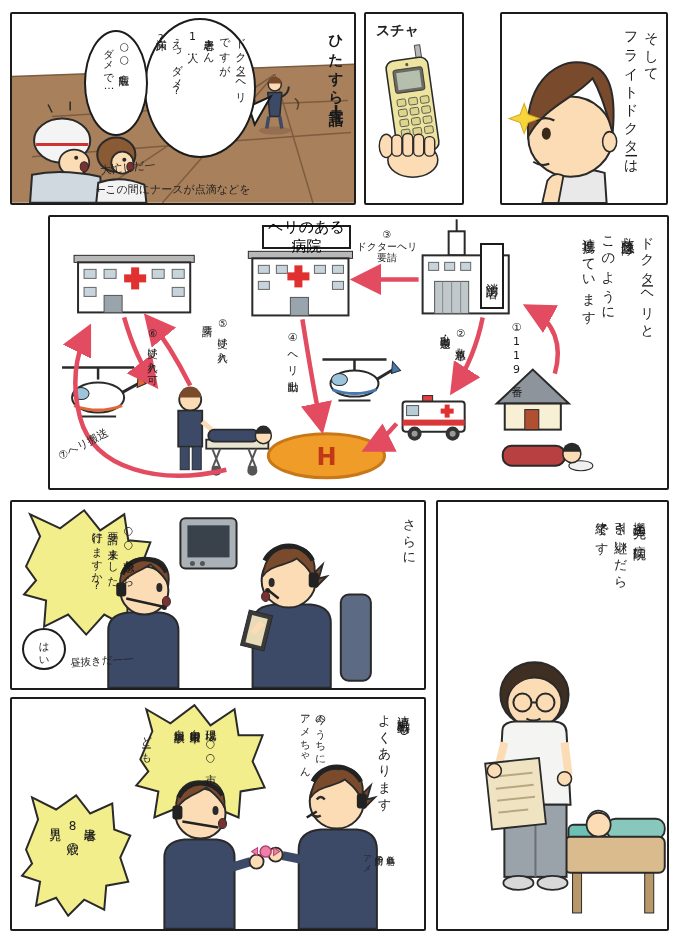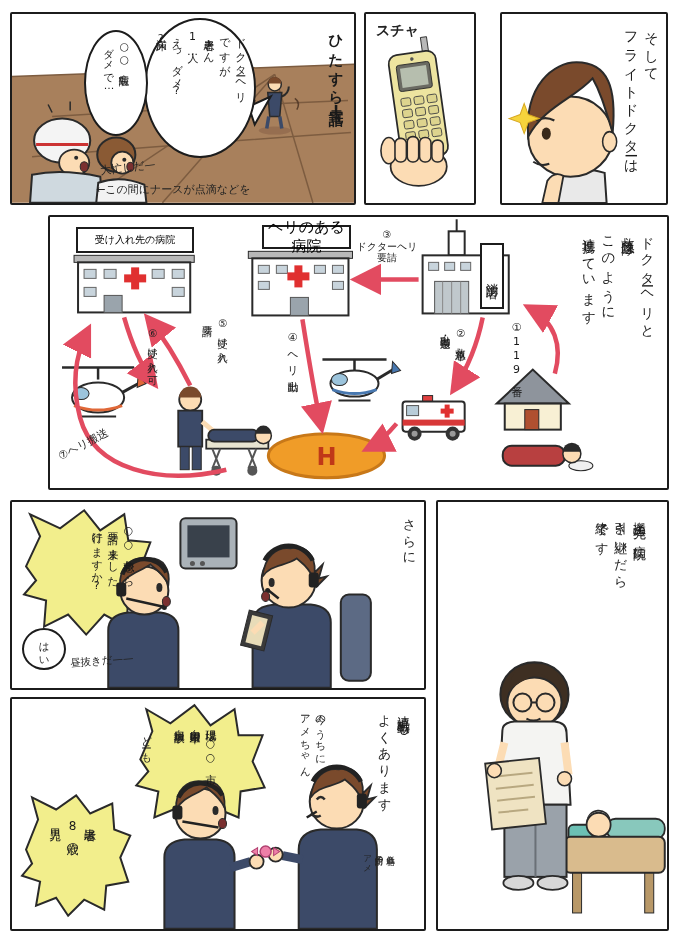--- a/index.html
+++ b/index.html
@@ -35,21 +35,21 @@
         <path d="M40,188 L45,166 Q52,156 61,161 L56,188 Z" fill="#fcdcb4" stroke="#2a2a2a" stroke-width="1.8"></path>
       </g>
       <g>
         <path d="M18,100 l4,-11 l4,11 l11,4 l-11,4 l-4,11 l-4,-11 l-11,-4 Z" fill="#f6d43c" stroke="#d8a820"></path>
       </g>
     </svg>
     <div class="abs vtext" style="left:120px; top:8px; width:40px; height:174px; font-size:14px;">そして
 フライトドクターは</div>
   </div>
 
-  <div class="panel" style="left:364px; top:12px; width:112px; height:193px;">
+  <div class="panel" style="left:364px; top:12px; width:100px; height:193px;">
     <svg viewBox="0 0 123 188">
       <g transform="rotate(-8 62 100)">
         <rect x="74" y="14" width="7" height="18" fill="#b8b8b8" stroke="#2a2a2a"></rect>
         <rect x="34" y="30" width="54" height="120" rx="10" fill="#ede4a0" stroke="#2a2a2a" stroke-width="2"></rect>
         <circle cx="61" cy="37" r="2" fill="#555"></circle>
         <rect x="42" y="42" width="38" height="30" rx="3" fill="#6a6a62" stroke="#2a2a2a"></rect>
         <rect x="46" y="46" width="30" height="22" fill="#b6beae"></rect>
         <rect x="42" y="80" width="11" height="9" rx="2" fill="#ddd48e" stroke="#444"></rect>
         <rect x="57" y="80" width="11" height="9" rx="2" fill="#ddd48e" stroke="#444"></rect>
         <rect x="72" y="80" width="11" height="9" rx="2" fill="#ddd48e" stroke="#444"></rect>
@@ -251,21 +251,20 @@
         <path d="M432,100 C426,130 416,152 403,172" marker-end="url(#ah)"></path>
         <path d="M368,62 L306,62" marker-end="url(#ah)"></path>
         <path d="M252,102 C258,140 264,176 271,210" marker-end="url(#ah)"></path>
         <path d="M346,206 C336,218 327,226 317,231" marker-end="url(#ah)"></path>
         <path d="M140,168 C126,140 112,118 98,101" marker-end="url(#ah)"></path>
         <path d="M74,100 C82,128 92,150 104,166" marker-end="url(#ah)"></path>
         <path d="M176,252 C110,268 44,252 30,200 C22,170 24,140 38,112" marker-end="url(#ah)"></path>
       </g>
     </svg>
 
-    <div class="labelbox" style="left:26px; top:10px; width:118px; height:26px; font-size:10px;">受け入れ先の病院</div>
     <div class="labelbox" style="left:212px; top:8px; width:89px; height:24px; font-size:15px;">ヘリのある病院</div>
     <div class="labelbox" style="left:430px; top:26px; width:24px; height:66px;">
       <span class="vtext" style="font-size:12.5px; height:56px;">消防署</span>
     </div>
 
     <div class="abs vtext" style="left:452px; top:104px; width:22px; height:66px; font-size:11px; letter-spacing:1px;">①119番</div>
     <div class="abs vtext" style="left:378px; top:110px; width:40px; height:72px; font-size:10.5px; letter-spacing:1px;">②救急車
 出動・搬送</div>
     <div class="abs htext" style="left:300px; top:12px; width:74px; font-size:10px; line-height:1.15; text-align:center;">③
 ドクターヘリ

